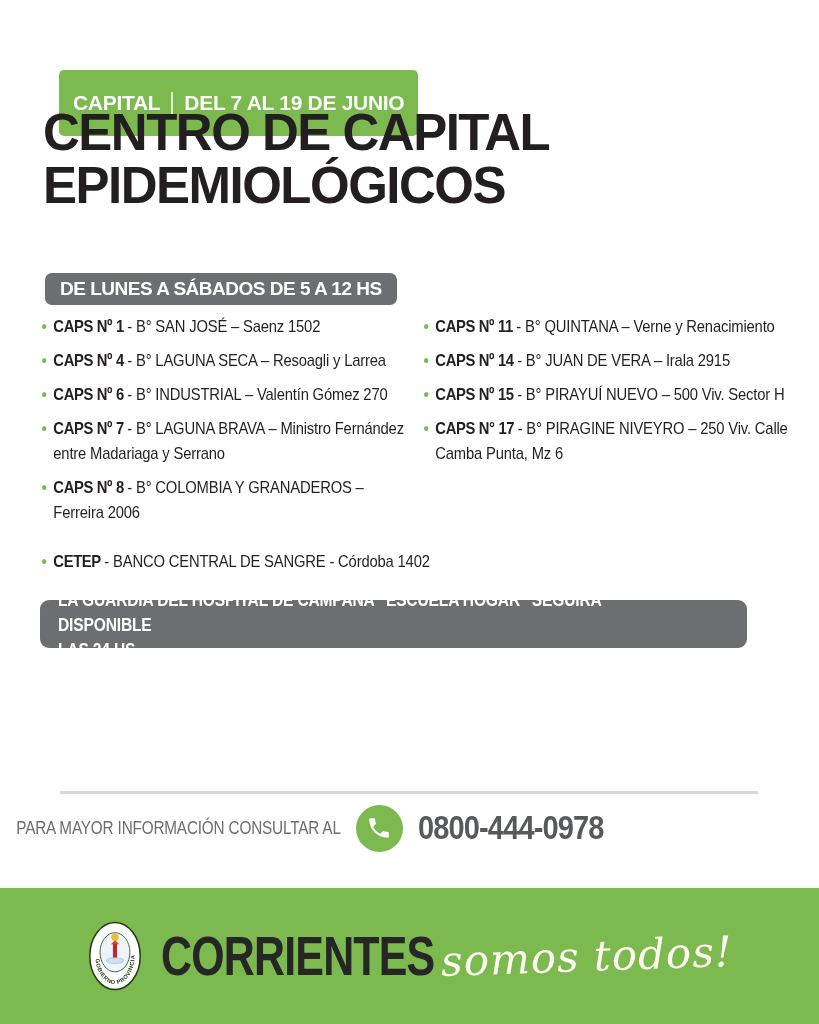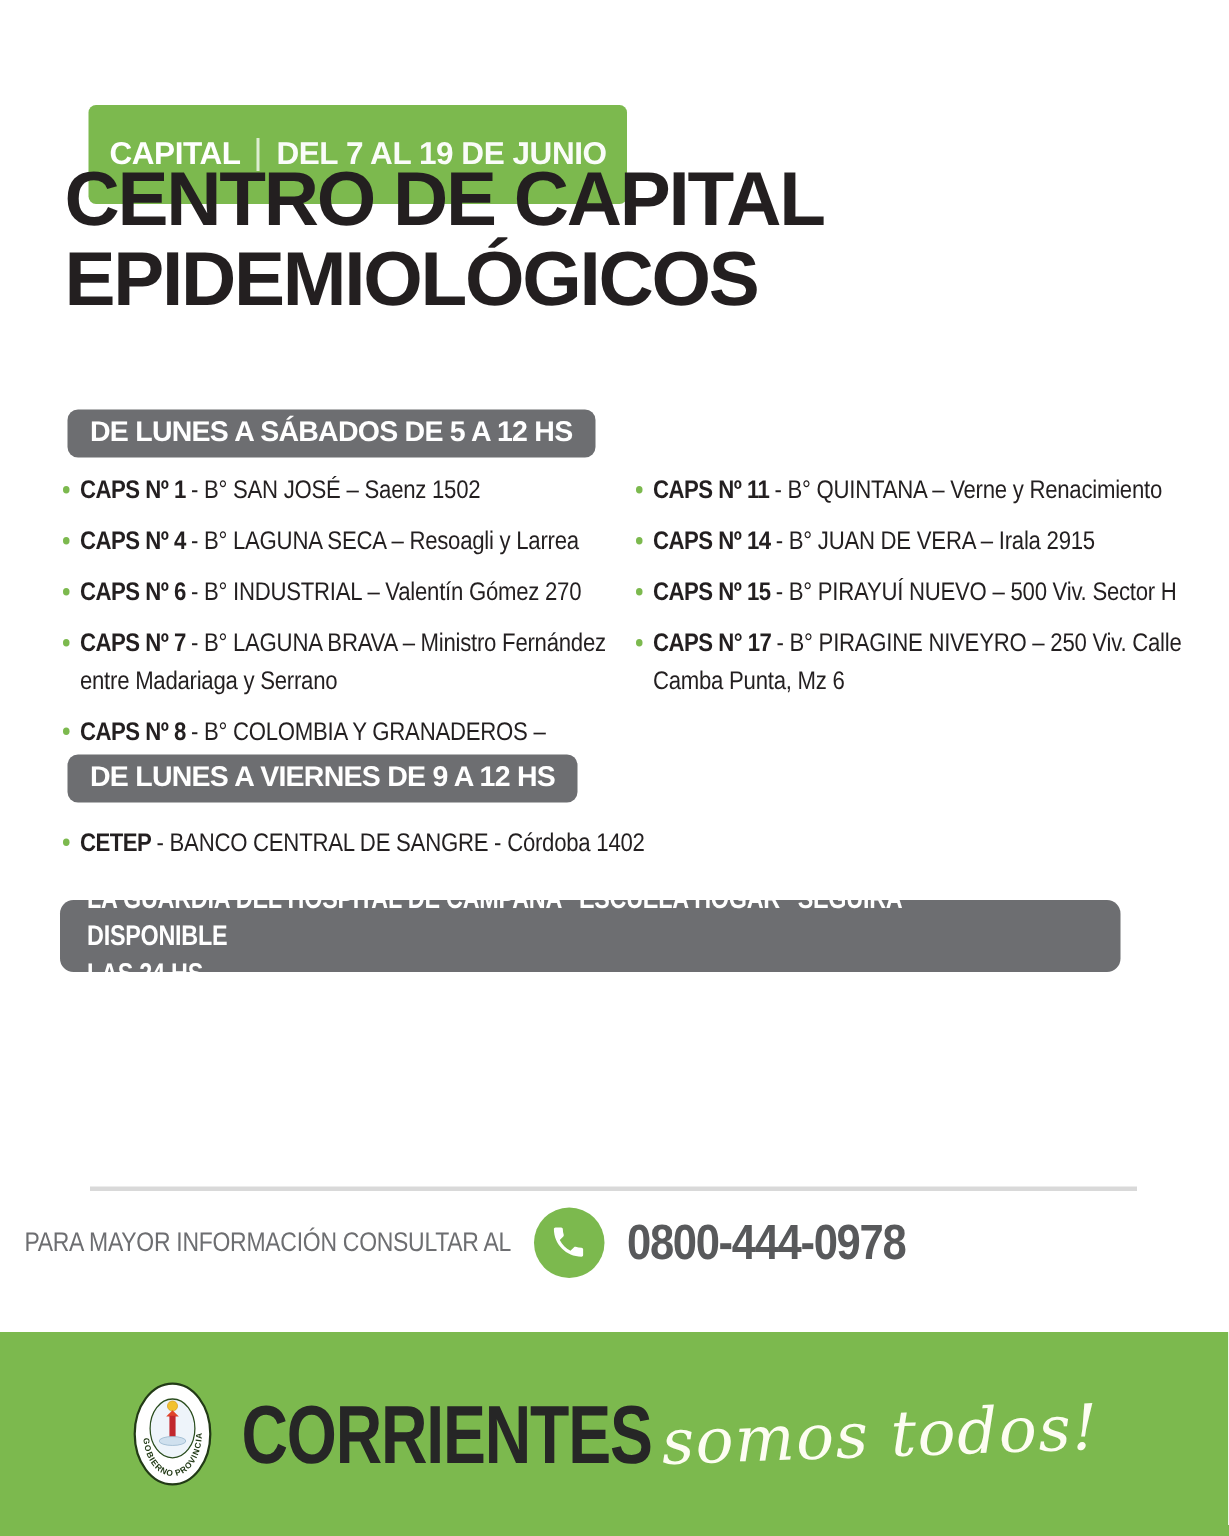--- a/index.html
+++ b/index.html
@@ -133,21 +133,20 @@
       <span class="dot"></span><span class="lbl">CAPS Nº 14</span><span>- B° JUAN DE VERA – Irala 2915</span>
     </div>
     <div class="item">
       <span class="dot"></span><span class="lbl">CAPS Nº 15</span><span>- B° PIRAYUÍ NUEVO – 500 Viv. Sector H</span>
     </div>
     <div class="item">
       <span class="dot"></span><span class="lbl">CAPS N° 17</span><span>- B° PIRAGINE NIVEYRO – 250 Viv. Calle Camba Punta, Mz 6</span>
     </div>
   </div>
 
-  <div class="heading-badge hb2">DE LUNES A VIERNES DE 9 A 12 HS</div>
 
   <div class="cetep-wrap">
     <div class="item">
       <span class="dot"></span><span class="lbl">CETEP</span><span>- BANCO CENTRAL DE SANGRE - Córdoba 1402</span>
     </div>
   </div>
 
   <div class="notice">
     <span class="txt">LA GUARDIA DEL HOSPITAL DE CAMPAÑA “ESCUELA HOGAR” SEGUIRÁ DISPONIBLE
 LAS 24 HS</span>

